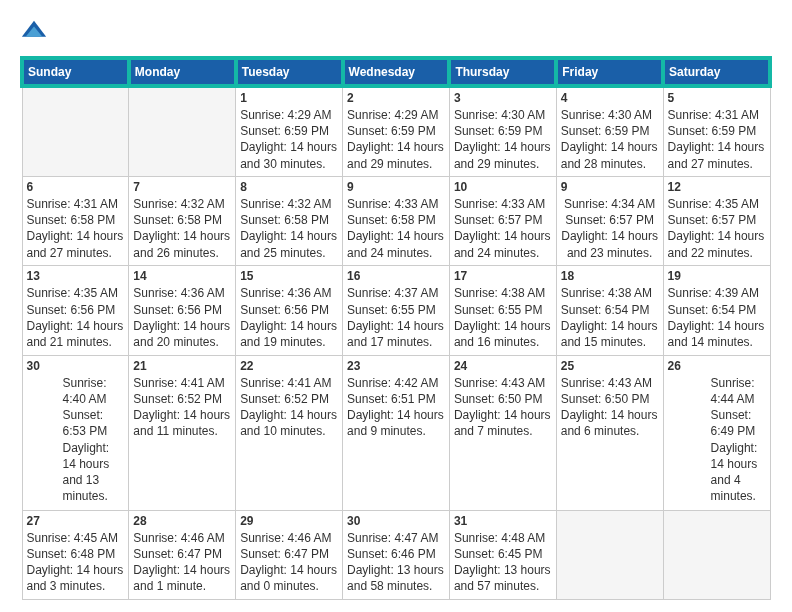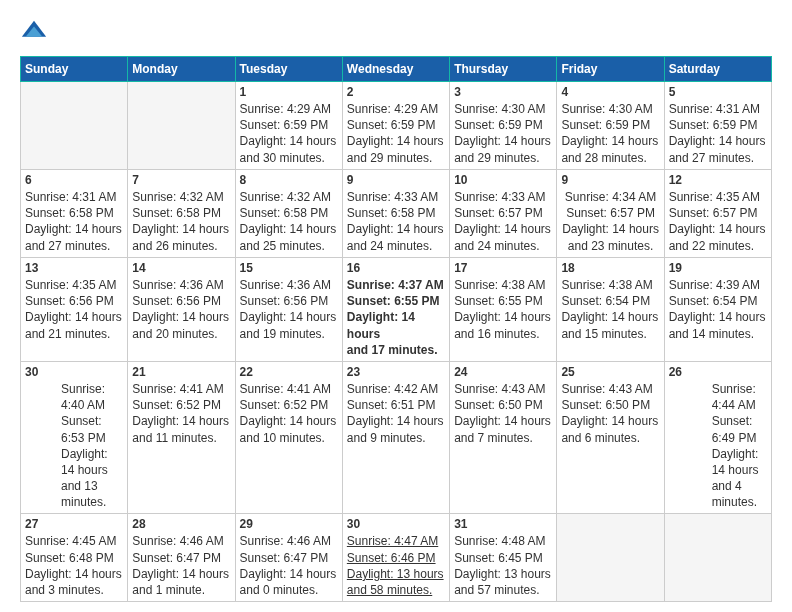--- a/index.html
+++ b/index.html
@@ -64,21 +64,21 @@
       border-collapse: collapse;
       flex: 1;
     }
     .calendar-table th {
       background: #1a5fa8;
       color: #fff;
       font-size: 12px;
       font-weight: bold;
       padding: 5px 4px;
       text-align: left;
-      border: 1px solid #14b8a6;
+      border: 4px solid #14b8a6;
     }
     .calendar-table td {
       border: 1px solid #ccc;
       vertical-align: top;
       padding: 3px 4px;
       font-size: 9.5px;
       color: #333;
       width: calc(100% / 7);
       height: 88px;
       background: #fff;
@@ -239,21 +239,21 @@
           </td>
           <td>
             <div class="day-num">15</div>
             <div class="cell-info" style="white-space: pre-line;">Sunrise: 4:36 AM
 Sunset: 6:56 PM
 Daylight: 14 hours
 and 19 minutes.</div>
           </td>
           <td>
             <div class="day-num">16</div>
-            <div class="cell-info" style="white-space: pre-line; font-weight: bold;">Sunrise: 4:37 AM
+            <div class="cell-info" style="white-space: pre-line;">Sunrise: 4:37 AM
 Sunset: 6:55 PM
 Daylight: 14 hours
 and 17 minutes.</div>
           </td>
           <td>
             <div class="day-num">17</div>
             <div class="cell-info" style="white-space: pre-line;">Sunrise: 4:38 AM
 Sunset: 6:55 PM
 Daylight: 14 hours
 and 16 minutes.</div>
@@ -341,21 +341,21 @@
           </td>
           <td>
             <div class="day-num">29</div>
             <div class="cell-info" style="white-space: pre-line;">Sunrise: 4:46 AM
 Sunset: 6:47 PM
 Daylight: 14 hours
 and 0 minutes.</div>
           </td>
           <td>
             <div class="day-num">30</div>
-            <div class="cell-info" style="white-space: pre-line; text-decoration: underline;">Sunrise: 4:47 AM
+            <div class="cell-info" style="white-space: pre-line;">Sunrise: 4:47 AM
 Sunset: 6:46 PM
 Daylight: 13 hours
 and 58 minutes.</div>
           </td>
           <td>
             <div class="day-num">31</div>
             <div class="cell-info" style="white-space: pre-line;">Sunrise: 4:48 AM
 Sunset: 6:45 PM
 Daylight: 13 hours
 and 57 minutes.</div>

